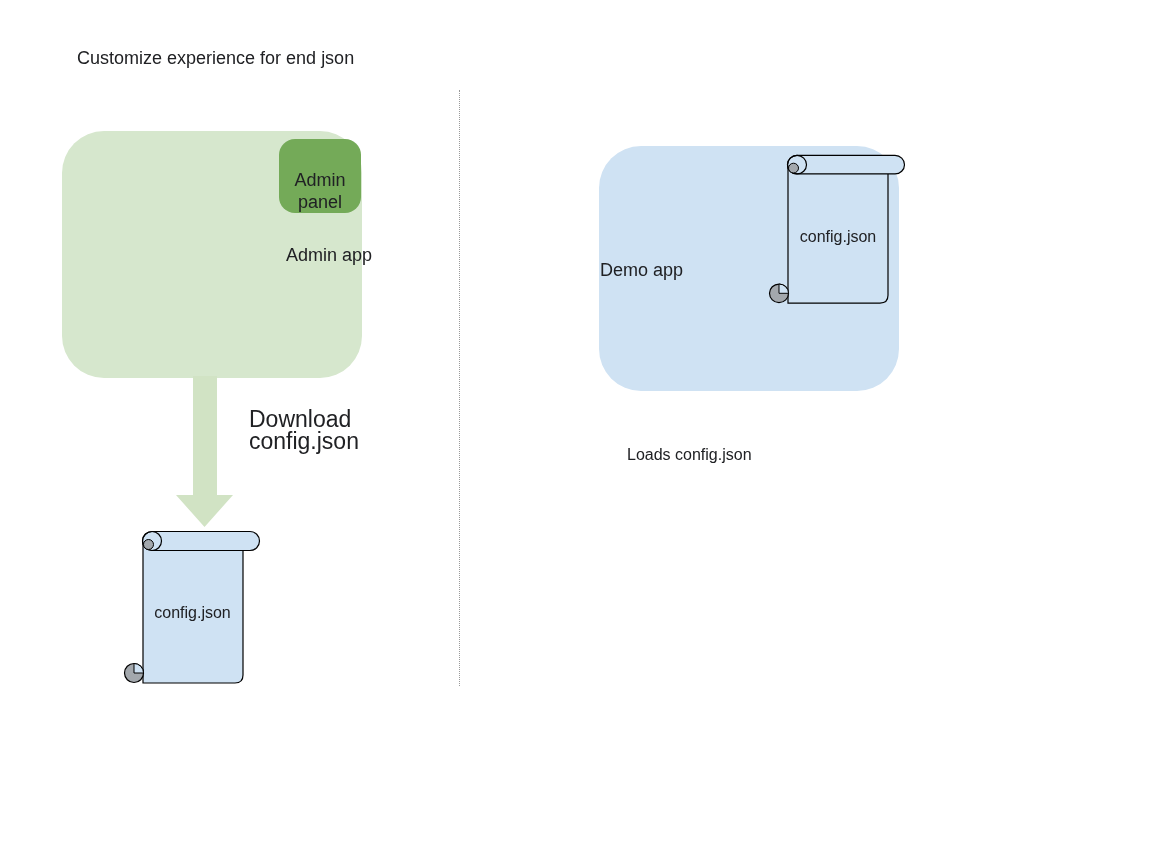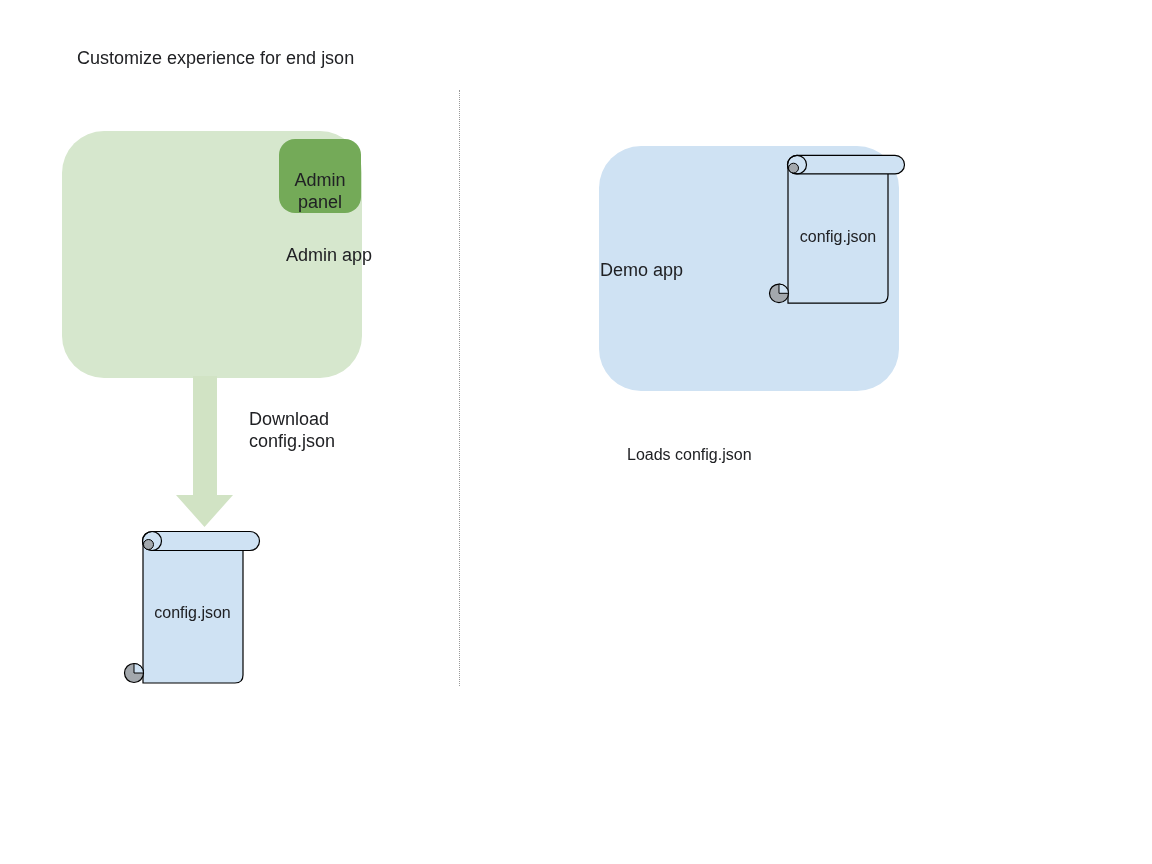--- a/index.html
+++ b/index.html
@@ -46,21 +46,21 @@
   .admin-app-label {
     left: 62px; top: 244px; width: 300px;
     text-align: right;
     font-size: 18px; line-height: 22px; margin-left: 10px;
   }
 
   .download-arrow { left: 176px; top: 376px; }
 
   .download-caption {
     left: 249px; top: 408px; width: 120px;
-    font-size: 18px; line-height: 22px;
+    font-size: 23px; line-height: 22px;
     white-space: pre-line;
   }
 
   .scroll-left  { left: 123px; top: 529px; }
   .scroll-right { left: 768px; top: 153px; }
 
   .file-label {
     font-size: 16px; line-height: 20px;
     text-align: center;
     white-space: nowrap;

